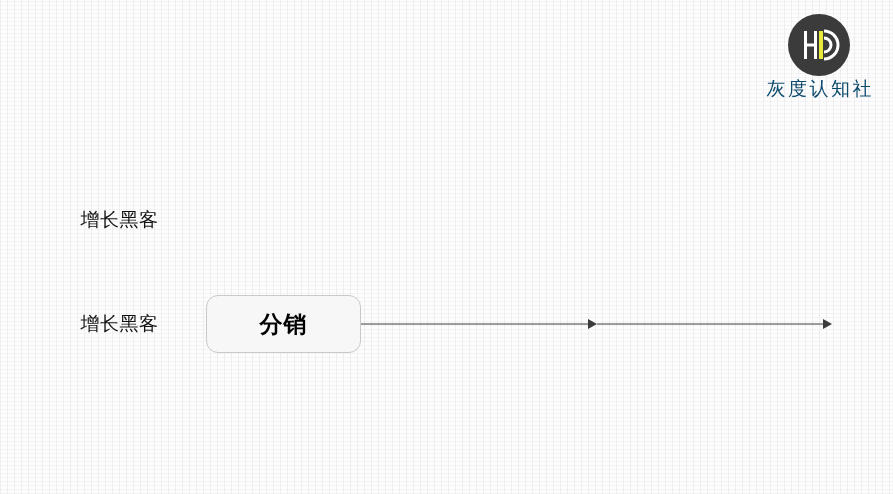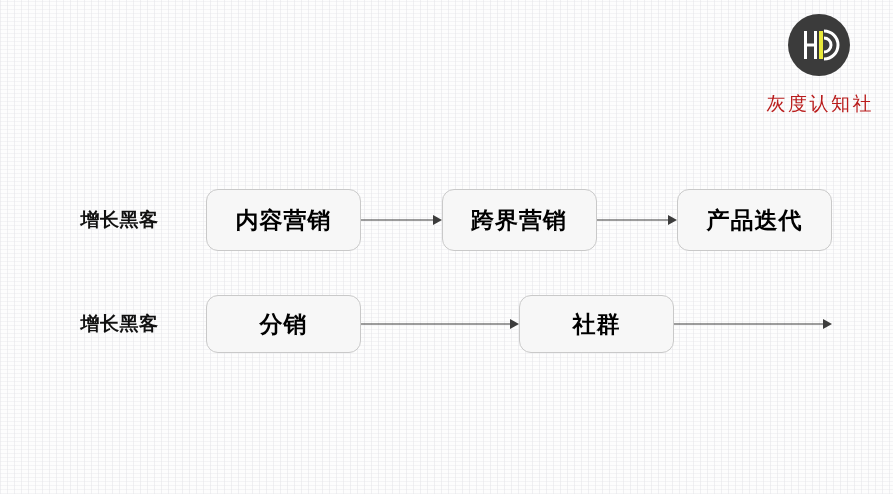--- a/index.html
+++ b/index.html
@@ -48,24 +48,24 @@
     align-items: center;
   }
 
   .brand-mark {
     width: 62px;
     height: 62px;
     display: block;
   }
 
   .brand-name {
-    margin-top: 15px;
+    margin-top: 0;
     font-size: 19px;
     letter-spacing: 2.5px;
-    color: #b91c1c;
+    color: #0c4a6e;
     font-weight: 400;
     white-space: nowrap;
     text-indent: 2.5px;
   }
 
   
   .row {
     position: absolute;
     left: 0;
     width: 893px;
@@ -76,21 +76,21 @@
 
   .row-1 { top: 188px; }
   .row-2 { top: 292px; }
 
   .row-label {
     width: 206px;
     flex: 0 0 206px;
     padding-right: 8px;
     text-align: center;
     color: #111111;
-    font-weight: bold;
+    font-weight: normal;
     font-size: 19px;
     line-height: 1.34;
     letter-spacing: 0.5px;
     padding-left: 41px;
   }
 
   .row-label .l2 {
     display: block;
     letter-spacing: 0.5px;
   }
@@ -170,47 +170,33 @@
       <path d="M36 17 A 14 14 0 0 1 36 45" fill="none" stroke="#ffffff" stroke-width="3"></path>
 
       <path d="M36 24 A 7 7 0 0 1 36 38" fill="none" stroke="#ffffff" stroke-width="3"></path>
     </svg>
     <div class="brand-name">灰度认知社</div>
   </div>
 
   <div class="row row-1">
     <div class="row-label">
       <span>增长黑客</span>
-    </div>
-    <div class="flow">
-      <div class="node">内容营销</div>
-      <div class="connector">
-        <span class="shaft"></span>
-        <span class="head"></span>
-      </div>
-      <div class="node">跨界营销</div>
-      <div class="connector">
-        <span class="shaft"></span>
-        <span class="head"></span>
-      </div>
-      <div class="node">产品迭代</div>
     </div>
   </div>
 
   <div class="row row-2">
     <div class="row-label">
       <span>增长黑客</span>
     </div>
     <div class="flow">
       <div class="node">分销</div>
       <div class="connector">
         <span class="shaft"></span>
         <span class="head"></span>
       </div>
-      <div class="node">社群</div>
       <div class="connector">
         <span class="shaft"></span>
         <span class="head"></span>
       </div>
     </div>
   </div>
 
 </div>
 
 </body></html>

